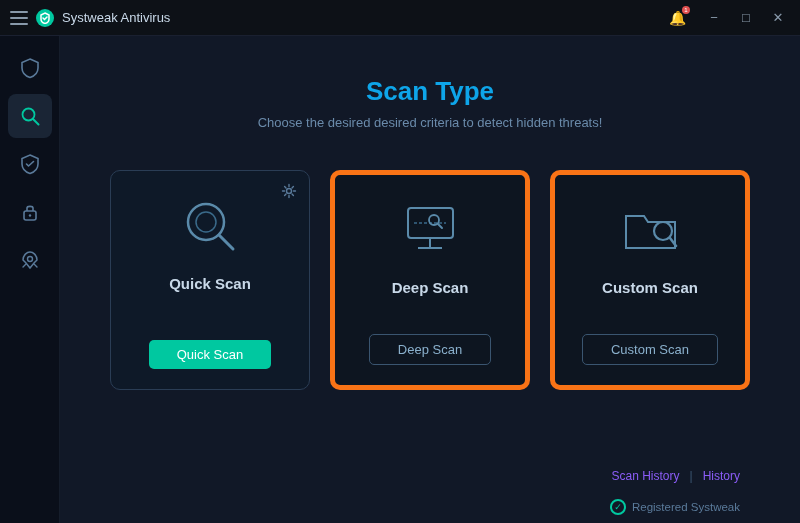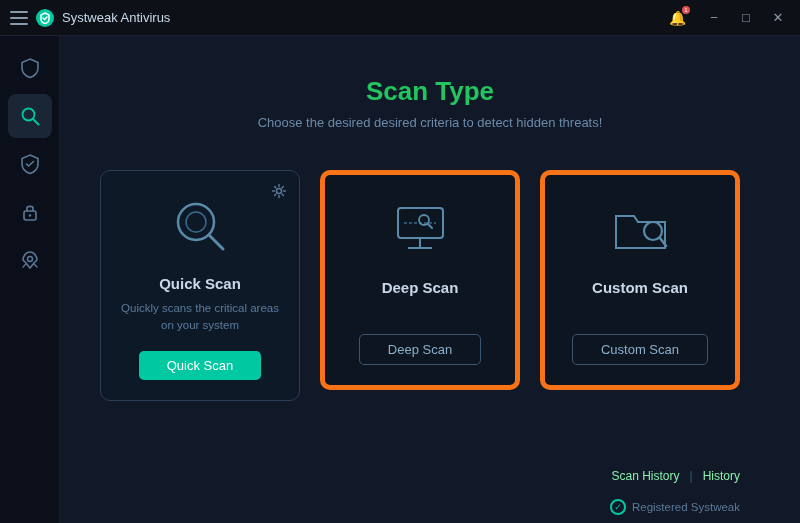--- a/index.html
+++ b/index.html
@@ -158,34 +158,35 @@
       padding: 0 40px;
       overflow: hidden;
     }
 
     
     .page-header {
       text-align: center;
       padding: 40px 0 30px;
     }
     .page-title {
-      color: #22c55e;
+      color: #0ea5e9;
       font-size: 26px;
       font-weight: 600;
       margin-bottom: 8px;
     }
     .page-subtitle {
       color: #6a8aaa;
       font-size: 13px;
     }
 
     
     .scan-cards {
       display: flex;
       gap: 20px;
+      justify-content: center;
       flex: 1;
       align-items: flex-start;
       padding-top: 10px;
     }
 
     
     .scan-card {
       width: 200px;
       background: #0d1520;
       border: 5px solid #f97316;
@@ -270,21 +271,21 @@
       flex-shrink: 0;
     }
     .footer-links {
       display: flex;
       align-items: center;
       gap: 10px;
       color: #5a7a9a;
       font-size: 12px;
     }
     .footer-link {
-      color: #86efac;
+      color: #8b5cf6;
       cursor: pointer;
       font-size: 12px;
     }
     .footer-divider {
       color: #3a5570;
       font-size: 12px;
     }
     .registered-row {
       display: flex;
       align-items: center;
@@ -409,21 +410,20 @@
           </svg>
         </div>
         <div class="scan-icon-wrapper">
           <svg width="65" height="65" viewBox="0 0 65 65" fill="none">
             <circle cx="28" cy="28" r="18" stroke="#5a8aaa" stroke-width="2.5"></circle>
             <line x1="41" y1="41" x2="55" y2="55" stroke="#5a8aaa" stroke-width="3" stroke-linecap="round"></line>
             <circle cx="28" cy="28" r="10" stroke="#3a6a8a" stroke-width="1.5"></circle>
           </svg>
         </div>
         <div class="scan-card-title">Quick Scan</div>
-        <div class="scan-card-desc">Quickly scans the critical areas on your system</div>
         <button class="scan-btn primary">Quick Scan</button>
       </div>
 
       <div class="scan-card">
         <div class="scan-icon-wrapper">
           <svg width="65" height="65" viewBox="0 0 65 65" fill="none">
 
             <rect x="10" y="10" width="45" height="30" rx="3" stroke="#5a8aaa" stroke-width="2"></rect>
             <line x1="32" y1="40" x2="32" y2="50" stroke="#5a8aaa" stroke-width="2"></line>
             <line x1="20" y1="50" x2="44" y2="50" stroke="#5a8aaa" stroke-width="2"></line>

